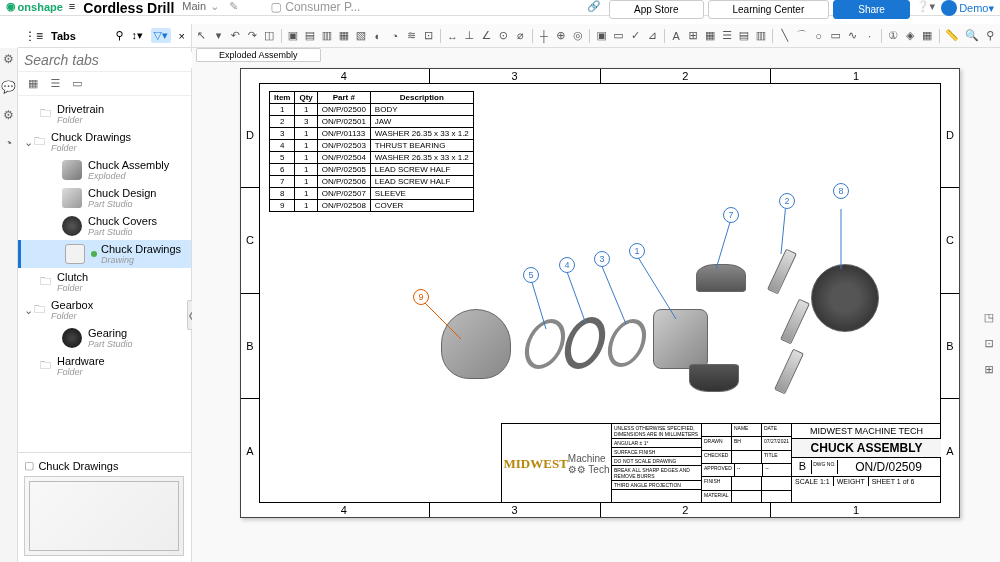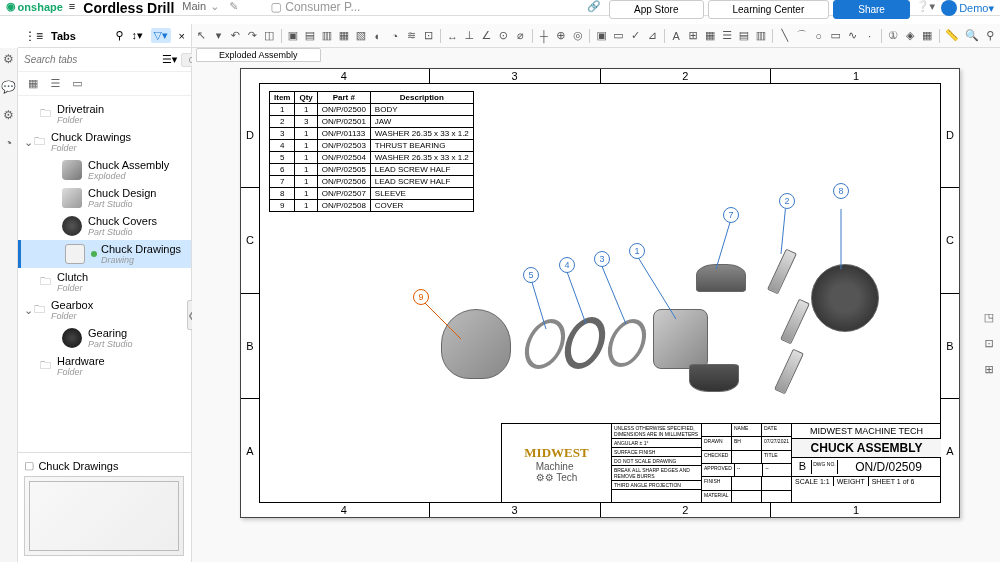--- a/index.html
+++ b/index.html
@@ -26,21 +26,21 @@
 .left-rail { position: absolute; left: 0; top: 48px; width: 18px; height: 514px; background: #f5f5f5; border-right: 1px solid #ddd; display: flex; flex-direction: column; align-items: center; padding-top: 4px; gap: 14px; }
 .left-rail .rail-icon { color: #666; cursor: pointer; font-size: 12px; }
 
 
 .side-panel { position: absolute; left: 18px; top: 24px; width: 174px; height: 538px; border-right: 1px solid #ddd; background: #fff; display: flex; flex-direction: column; }
 .tabs-header { height: 24px; display: flex; align-items: center; padding: 0 6px; gap: 8px; border-bottom: 1px solid #ddd; }
 .tabs-header .tabs-icon { font-size: 12px; }
 .tabs-header .tabs-label { font-weight: bold; flex: 1; }
 .tabs-header .filter-active { background: #cfe8ff; padding: 1px 3px; border-radius: 2px; color: #1976d2; }
 .search-row { height: 24px; display: flex; align-items: center; padding: 0 6px; gap: 4px; border-bottom: 1px solid #eee; }
-.search-row input { flex: 1; border: none; font-size: 10px; color: #aaa; outline: none; font-style: italic; }
+.search-row input { flex: 1; border: none; font-size: 14px; color: #aaa; outline: none; font-style: italic; }
 .search-row .clear { border: 1px solid #ddd; padding: 1px 6px; font-size: 9px; color: #999; border-radius: 2px; }
 .view-icons { height: 24px; display: flex; align-items: center; padding: 0 10px; gap: 12px; border-bottom: 1px solid #eee; color: #666; }
 .tree { flex: 1; overflow: auto; font-size: 11px; padding-top: 4px; }
 .tree-item { display: flex; align-items: center; padding: 3px 6px; cursor: pointer; }
 .tree-item.indent1 { padding-left: 22px; }
 .tree-item.indent2 { padding-left: 44px; }
 .tree-item.selected { background: #cfe8ff; border-left: 3px solid #1976d2; }
 .tree-item .chev { width: 10px; color: #666; }
 .tree-item .folder-ic { margin-right: 6px; color: #888; }
 .tree-item .part-ic { width: 20px; height: 20px; margin-right: 6px; background: #888; border-radius: 3px; display: inline-block; }
@@ -78,21 +78,21 @@
 .bom td.c { text-align: center; }
 
 
 .exploded { position: absolute; left: 170px; top: 140px; width: 480px; height: 210px; }
 .balloon { position: absolute; width: 16px; height: 16px; border: 1px solid #3a7ac8; border-radius: 50%; display: flex; align-items: center; justify-content: center; font-size: 9px; color: #3a7ac8; background: #fff; }
 .balloon.cb9 { border-color: #e05a00; color: #e05a00; }
 .part-shape { position: absolute; background: #aaa; border: 1px solid #666; }
 
 
 .titleblock { position: absolute; right: 18px; bottom: 14px; width: 440px; height: 80px; border: 1px solid #000; border-right: none; border-bottom: none; display: flex; font-size: 7px; }
-.tb-logo { width: 110px; border-right: 1px solid #000; display: flex; flex-direction: column; align-items: center; justify-content: center; }
+.tb-logo { width: 110px; border-right: 1px solid #000; display: flex; flex-direction: row; align-items: center; justify-content: center; }
 .tb-logo .mw { color: #b8860b; font-weight: bold; font-size: 13px; font-family: Georgia, serif; }
 .tb-logo .mt { color: #555; font-size: 10px; }
 .tb-notes { width: 90px; border-right: 1px solid #000; font-size: 5px; display: flex; flex-direction: column; }
 .tb-notes div { border-bottom: 1px solid #000; padding: 1px 2px; flex: none; }
 .tb-sign { width: 90px; border-right: 1px solid #000; display: flex; flex-direction: column; }
 .tb-sign .row { display: flex; border-bottom: 1px solid #000; flex: 1; }
 .tb-sign .row div { border-right: 1px solid #000; flex: 1; padding: 1px 2px; font-size: 5px; }
 .tb-sign .row div:last-child { border-right: none; }
 .tb-main { flex: 1; display: flex; flex-direction: column; }
 .tb-main .tm-row { border-bottom: 1px solid #000; text-align: center; padding: 2px; }

